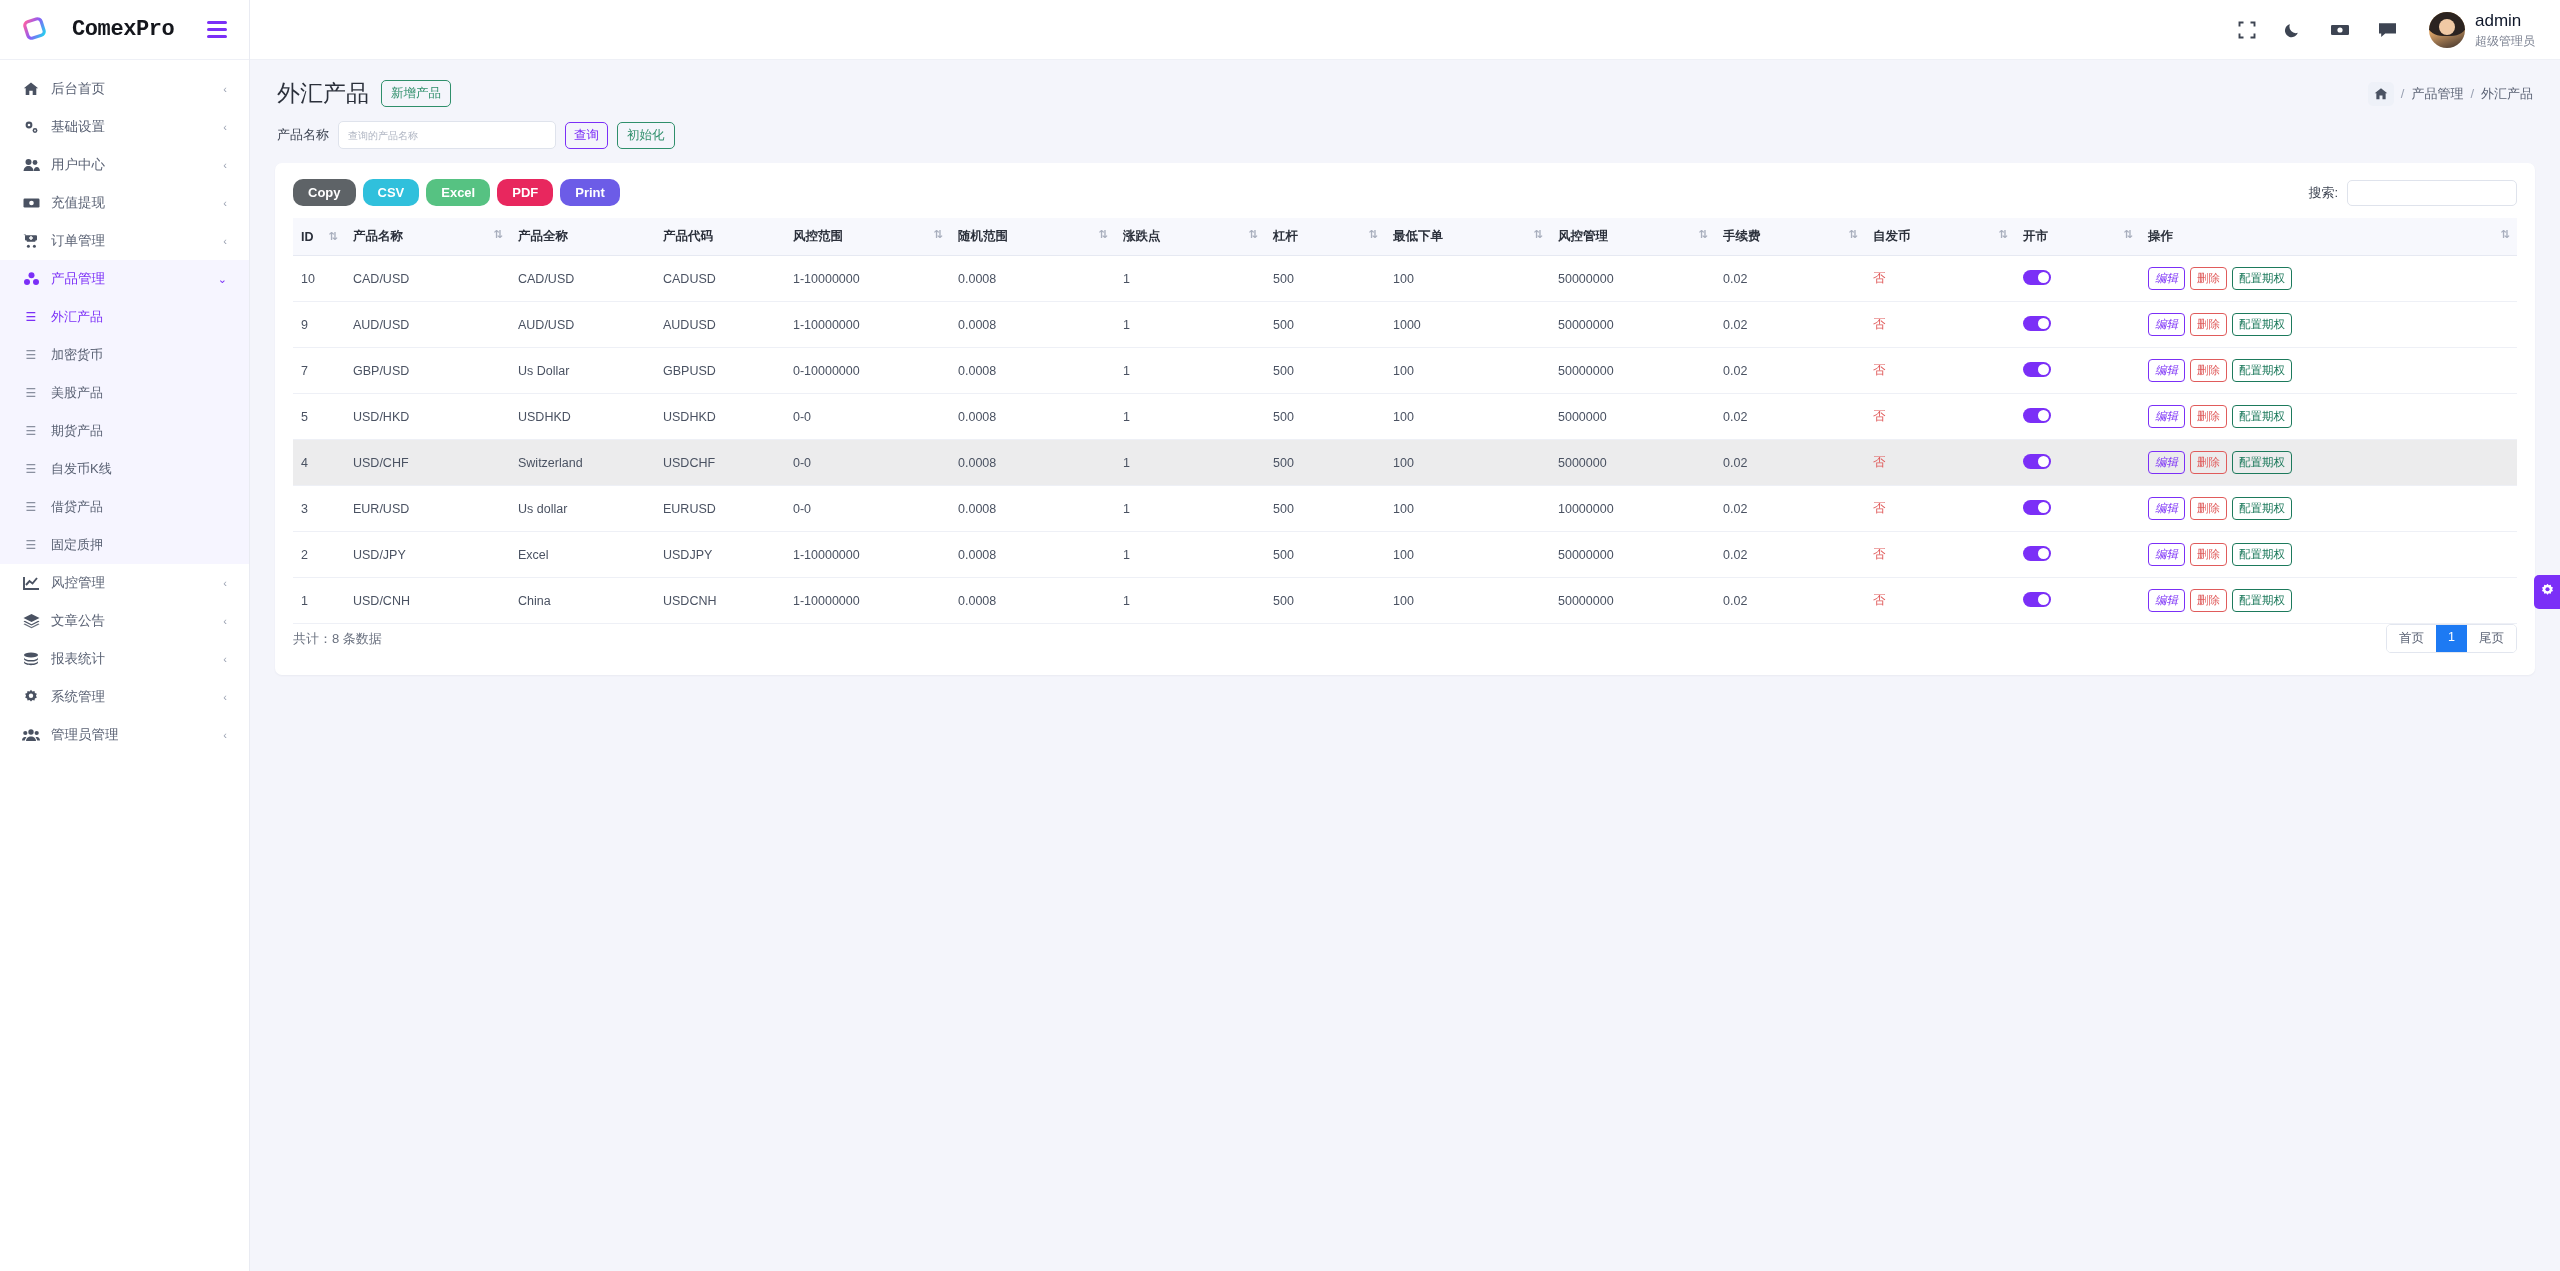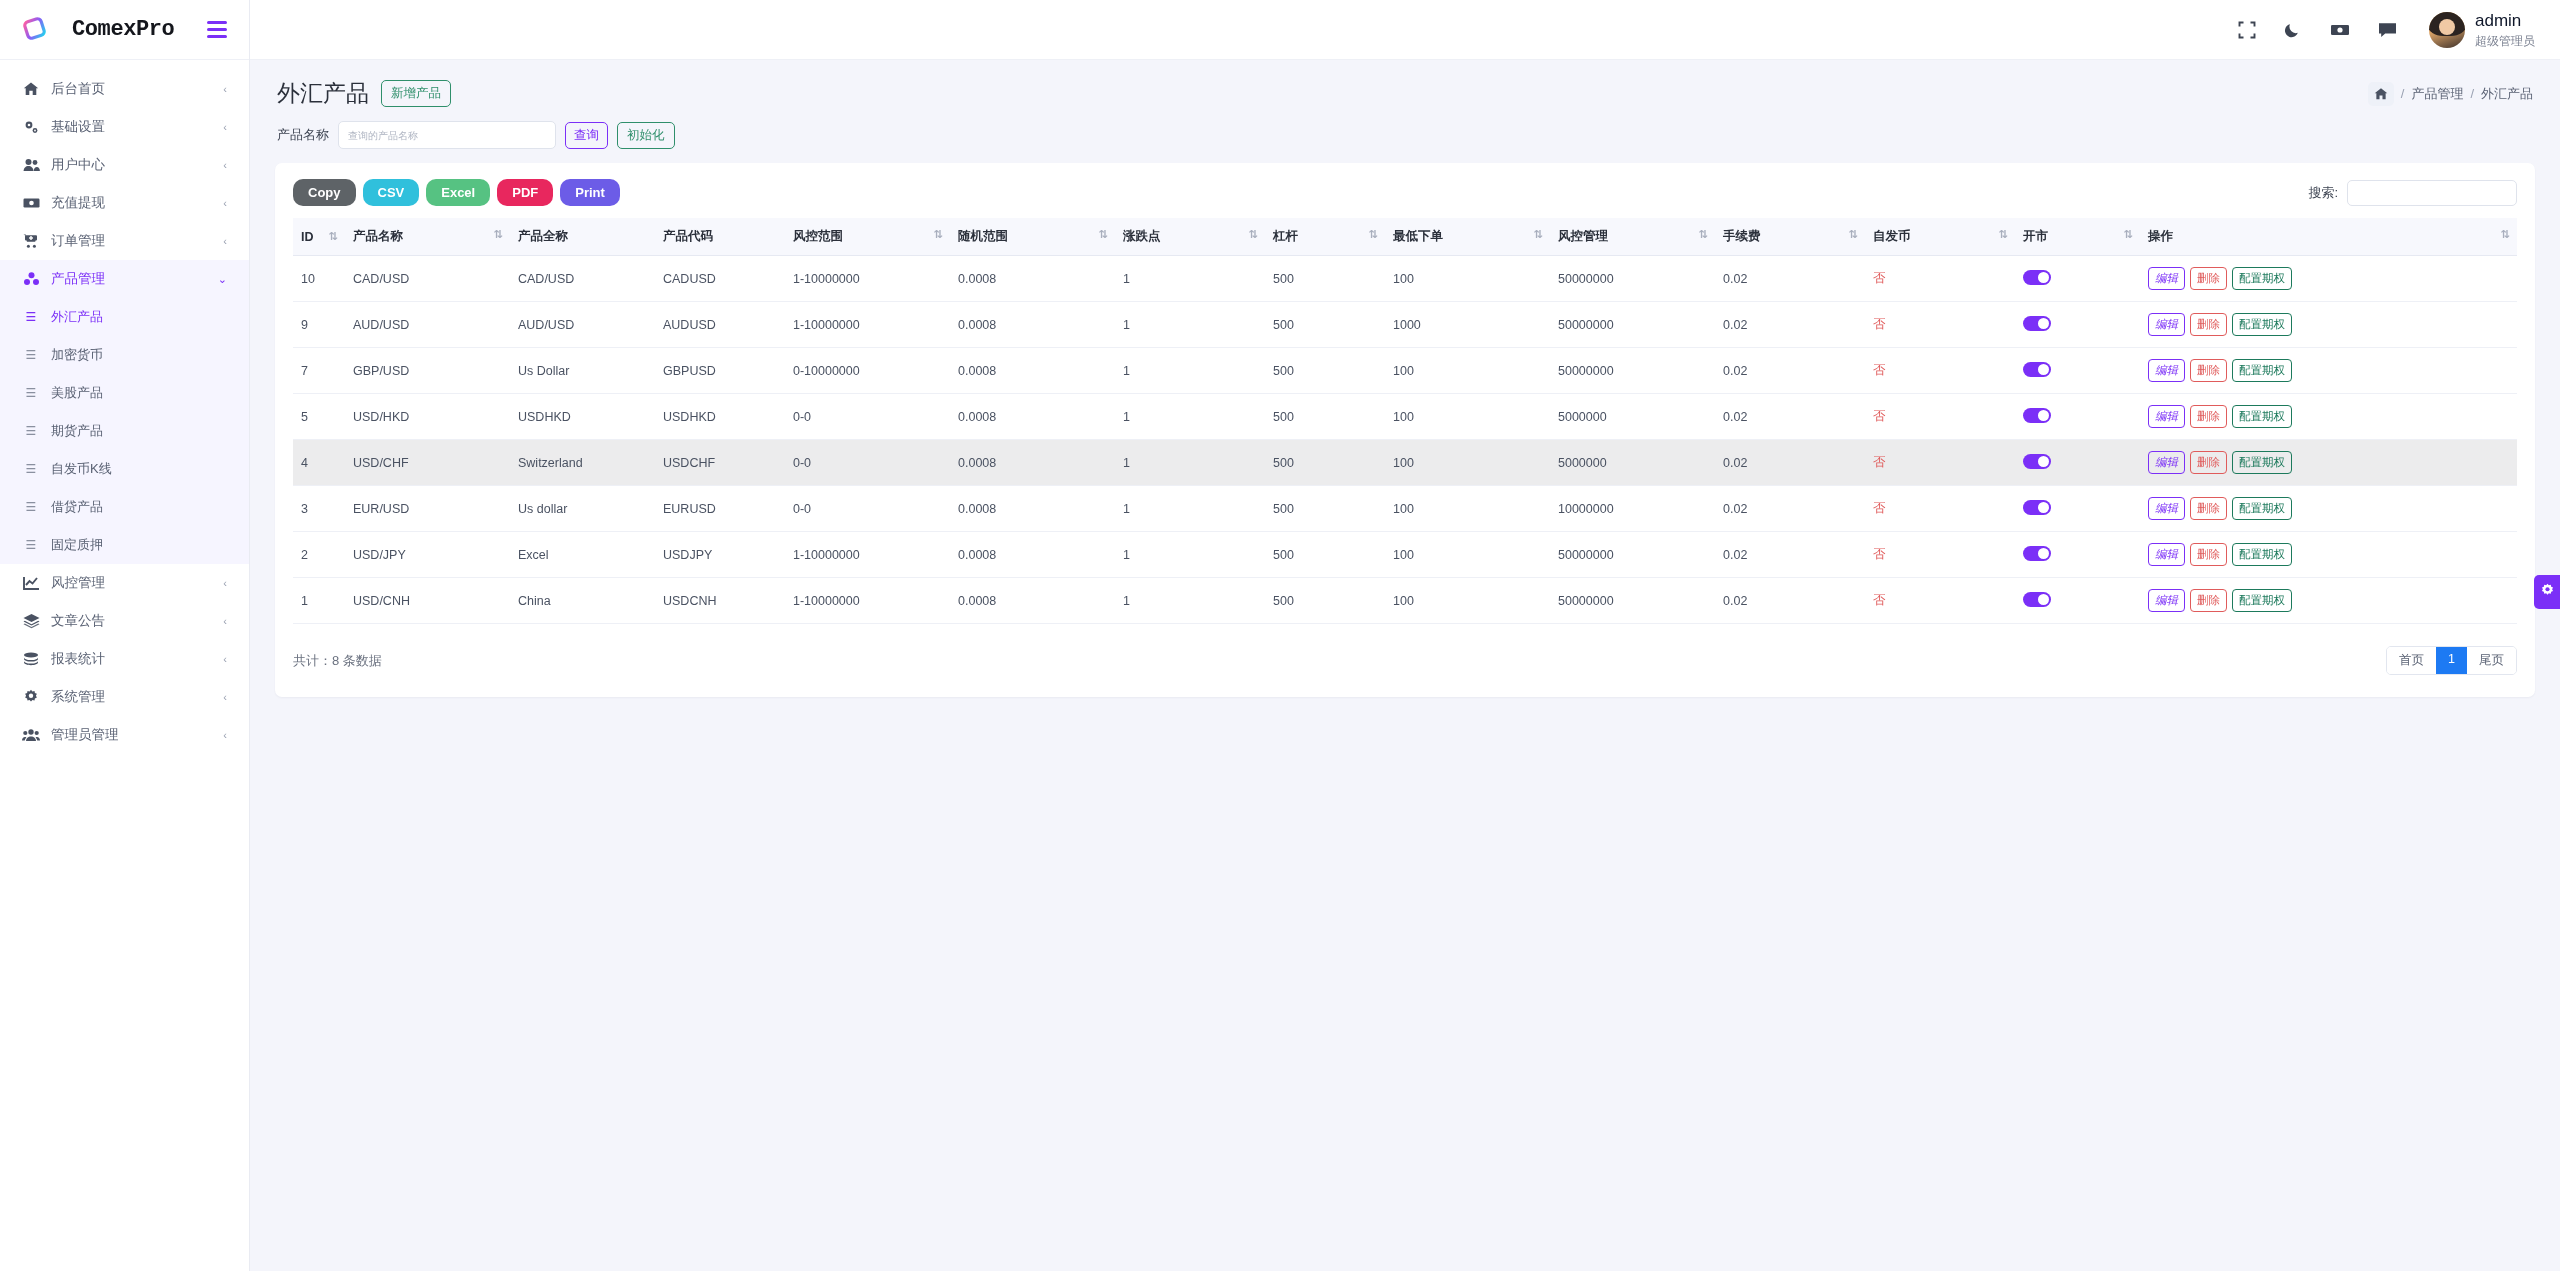--- a/index.html
+++ b/index.html
@@ -148,21 +148,21 @@
   }
   .ops { display: flex; gap: 5px; }
   .op {
     border-radius: 4px; padding: 3px 6px; font-size: 11.5px; cursor: pointer;
     background: transparent; font-family: inherit;
   }
   .op-edit { border: 1px solid #7b2ff7; color: #7b2ff7; font-style: italic; }
   .op-del { border: 1px solid #e05b5b; color: #e05b5b; }
   .op-cfg { border: 1px solid #1d7a5c; color: #1d7a5c; }
 
-  .card-foot { display: flex; align-items: center; justify-content: space-between; margin-top: 22px; }
+  .card-foot { display: flex; align-items: center; justify-content: space-between; }
   .total { font-size: 13px; color: #6b7280; }
   .pager { display: flex; border: 1px solid #e2e6ef; border-radius: 5px; overflow: hidden; }
   .pg { padding: 5px 12px; font-size: 12.5px; color: #5a6274; cursor: pointer; background: #fff; }
   .pg.on { background: #1d7af3; color: #fff; }
 
   .fab {
     position: absolute; right: 0; top: 575px; width: 26px; height: 34px;
     background: #7b2ff7; border-radius: 5px 0 0 5px; color: #fff;
     display: flex; align-items: center; justify-content: center; cursor: pointer;
   }

